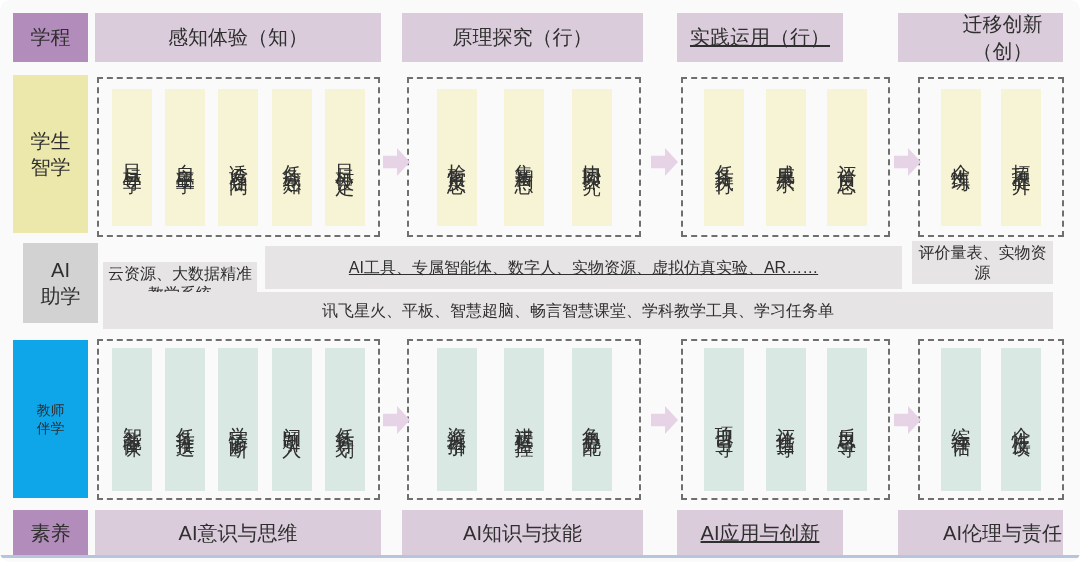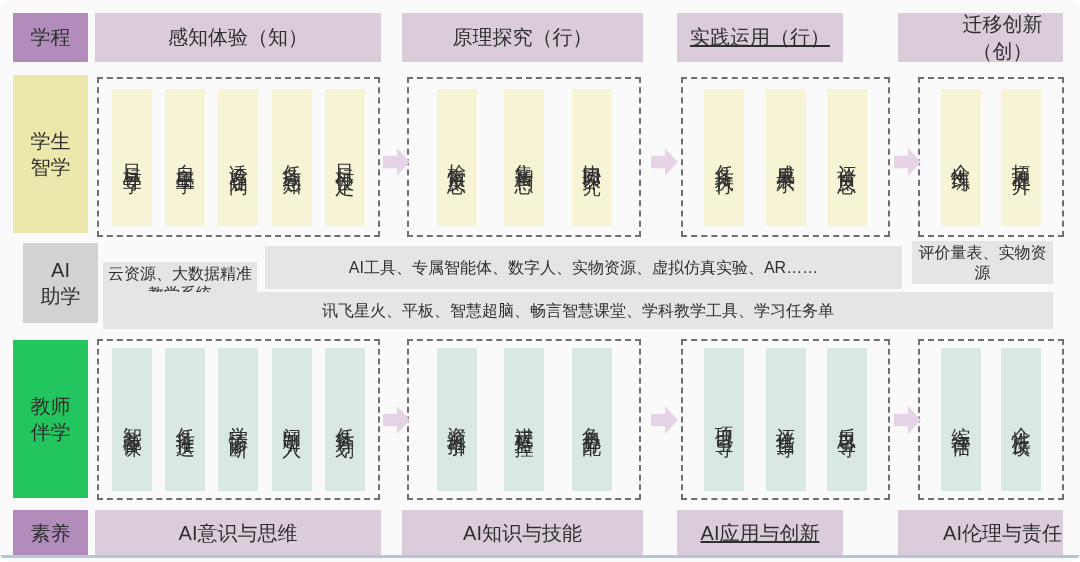--- a/index.html
+++ b/index.html
@@ -23,40 +23,40 @@
   .y-hdr{top:13px;height:49px;}
   .y-stu{top:75px;height:158px;text-align:center;}
   .y-stud{top:77px;height:160px;}
   .y-tch{top:340px;height:158px;}
   .y-tchd{top:339px;height:161px;}
   .y-ftr{top:510px;height:46px;}
   
   .purple-dark{background:#b28cba;font-size:20px;font-weight:500;}
   .purple-light{background:#dbccdc;font-size:20px;}
   .yellow-label{background:#ece8ab;font-size:20px;}
-  .green-label{background:#22c55e;font-size:20px;}
+  .green-label{background:#0ea5e9;font-size:14px;}
   .gray-label{background:#d2d2d2;font-size:20px;margin-left:10px;}
   .gray-bar{background:#e6e4e5;font-size:16px;line-height:1.25;}
   .two-line{flex-direction:column;line-height:1.3;}
   
   .dashed{
     position:absolute;box-sizing:border-box;border:2px dashed #6f6f6f;
     display:flex;justify-content:space-evenly;align-items:center;background:transparent;
   }
   
   .vcol{
     box-sizing:border-box;width:40px;
     writing-mode:vertical-rl;text-orientation:upright;
     text-align:center;line-height:40px;font-size:19px;letter-spacing:4px;
   }
   .vcol.stu{height:137px;background:#f7f4d5;}
   .vcol.tch{height:143px;background:#d9e8e2;}
   
   .ai-1{left:103px;top:262px;width:154px;height:43px;}
-  .ai-2{left:265px;top:246px;width:637px;height:43px;}
+  .ai-2{left:265px;top:246px;width:637px;height:43px;text-decoration:underline;}
   .ai-3{left:912px;top:241px;width:141px;height:43px;}
   .ai-4{left:103px;top:292px;width:950px;height:37px;}
   .ai-lbl{left:13px;top:243px;width:75px;height:80px;}
   
   .arrow{
     position:absolute;width:27px;height:28px;background:#e6d3e6;
     clip-path:polygon(0% 28%, 52% 28%, 52% 0%, 100% 50%, 52% 100%, 52% 72%, 0% 72%);
   }
   .ay-stu{top:148px;} .ay-tch{top:406px;}
   .ax-1{left:383px;} .ax-2{left:651px;} .ax-3{left:894px;}

